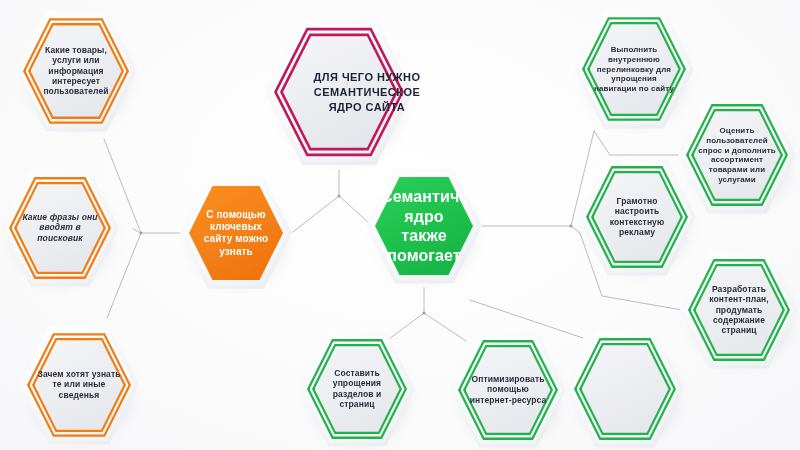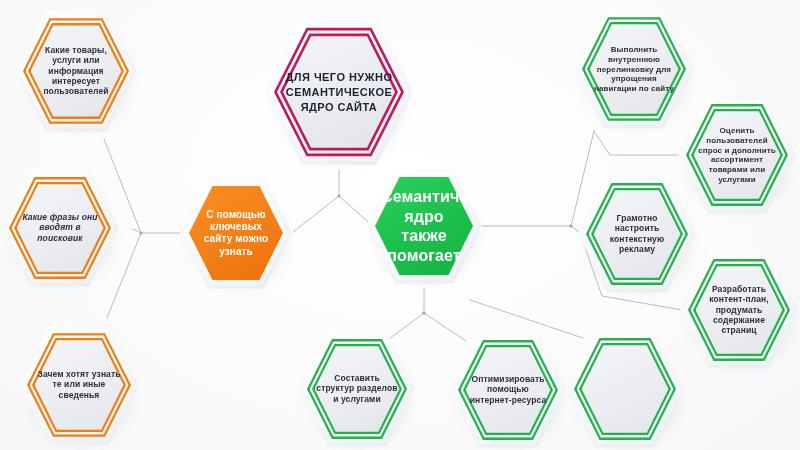--- a/index.html
+++ b/index.html
@@ -83,21 +83,21 @@
   <div id="nodes">
       <div class="node" style="left: 339px; top: 92px;">
         <div class="hexwrap" style="width: 148px; height: 152px;">
           <div class="shadow" style="left: 17.76px; top: 30.4px; width: 118.4px; height: 112.48px;"></div>
           <div class="hex" style="left: 0px; top: 0px; width: 148px; height: 152px; background: linear-gradient(150deg, rgb(255, 255, 255) 0%, rgb(244, 245, 247) 55%, rgb(233, 235, 239) 100%);"></div>
           <div class="hex" style="left: 4px; top: 4px; width: 140px; height: 144px; background: linear-gradient(150deg, rgb(255, 255, 255) 0%, rgb(247, 248, 250) 60%, rgb(238, 240, 243) 100%);"></div>
           <div class="hex" style="left: 9px; top: 9px; width: 130px; height: 134px; background: rgb(194, 24, 91);"></div>
           <div class="hex" style="left: 12px; top: 12px; width: 124px; height: 128px; background: linear-gradient(150deg, rgb(255, 255, 255) 0%, rgb(246, 247, 249) 60%, rgb(236, 238, 241) 100%);"></div>
           <div class="hex" style="left: 15px; top: 15px; width: 118px; height: 122px; background: rgb(194, 24, 91);"></div>
           <div class="hex" style="left: 18px; top: 18px; width: 112px; height: 116px; background: linear-gradient(155deg, rgb(244, 245, 247) 0%, rgb(233, 235, 239) 60%, rgb(225, 228, 232) 100%);"></div>
-          <div class="label title" style="font-size: 11px; font-weight: 700;">ДЛЯ ЧЕГО НУЖНО СЕМАНТИЧЕСКОЕ ЯДРО САЙТА</div>
+          <div class="label title" style="font-size: 11px; font-weight: 700; margin-left: 28px;">ДЛЯ ЧЕГО НУЖНО СЕМАНТИЧЕСКОЕ ЯДРО САЙТА</div>
         </div>
       </div>
       <div class="node" style="left: 236px; top: 233px;">
         <div class="hexwrap" style="width: 112px; height: 116px;">
           <div class="shadow" style="left: 13.44px; top: 23.2px; width: 89.6px; height: 85.84px;"></div>
           <div class="hex" style="left: 0px; top: 0px; width: 112px; height: 116px; background: linear-gradient(150deg, rgb(255, 255, 255) 0%, rgb(244, 245, 247) 55%, rgb(233, 235, 239) 100%);"></div>
           <div class="hex" style="left: 4px; top: 4px; width: 104px; height: 108px; background: linear-gradient(150deg, rgb(255, 255, 255) 0%, rgb(247, 248, 250) 60%, rgb(238, 240, 243) 100%);"></div>
           <div class="hex" style="left: 9px; top: 9px; width: 94px; height: 98px; background: linear-gradient(150deg, rgb(251, 143, 30) 0%, rgb(244, 130, 26) 45%, rgb(239, 111, 8) 100%);"></div>
           <div class="label solid" style="font-size: 10px; font-weight: 700;">С помощью ключевых сайту можно узнать</div>
         </div>
@@ -164,21 +164,21 @@
           <div class="shadow" style="left: 14.16px; top: 24.4px; width: 94.4px; height: 90.28px;"></div>
           <div class="hex" style="left: 0px; top: 0px; width: 118px; height: 122px; background: linear-gradient(150deg, rgb(255, 255, 255) 0%, rgb(244, 245, 247) 55%, rgb(233, 235, 239) 100%);"></div>
           <div class="hex" style="left: 4px; top: 4px; width: 110px; height: 114px; background: linear-gradient(150deg, rgb(255, 255, 255) 0%, rgb(247, 248, 250) 60%, rgb(238, 240, 243) 100%);"></div>
           <div class="hex" style="left: 8px; top: 8px; width: 102px; height: 106px; background: rgb(33, 178, 75);"></div>
           <div class="hex" style="left: 10.5px; top: 10.5px; width: 97px; height: 101px; background: linear-gradient(150deg, rgb(255, 255, 255) 0%, rgb(246, 247, 249) 60%, rgb(238, 240, 243) 100%);"></div>
           <div class="hex" style="left: 13px; top: 13px; width: 92px; height: 96px; background: rgb(33, 178, 75);"></div>
           <div class="hex" style="left: 15.5px; top: 15.5px; width: 87px; height: 91px; background: linear-gradient(155deg, rgb(244, 245, 247) 0%, rgb(234, 236, 240) 60%, rgb(226, 229, 233) 100%);"></div>
           <div class="label" style="font-size: 8px; font-weight: 600;">Оценить пользователей спрос и дополнить ассортимент товарами или услугами</div>
         </div>
       </div>
-      <div class="node" style="left: 637px; top: 234px;">
+      <div class="node" style="left: 637px; top: 217px;">
         <div class="hexwrap" style="width: 118px; height: 122px;">
           <div class="shadow" style="left: 14.16px; top: 24.4px; width: 94.4px; height: 90.28px;"></div>
           <div class="hex" style="left: 0px; top: 0px; width: 118px; height: 122px; background: linear-gradient(150deg, rgb(255, 255, 255) 0%, rgb(244, 245, 247) 55%, rgb(233, 235, 239) 100%);"></div>
           <div class="hex" style="left: 4px; top: 4px; width: 110px; height: 114px; background: linear-gradient(150deg, rgb(255, 255, 255) 0%, rgb(247, 248, 250) 60%, rgb(238, 240, 243) 100%);"></div>
           <div class="hex" style="left: 8px; top: 8px; width: 102px; height: 106px; background: rgb(33, 178, 75);"></div>
           <div class="hex" style="left: 10.5px; top: 10.5px; width: 97px; height: 101px; background: linear-gradient(150deg, rgb(255, 255, 255) 0%, rgb(246, 247, 249) 60%, rgb(238, 240, 243) 100%);"></div>
           <div class="hex" style="left: 13px; top: 13px; width: 92px; height: 96px; background: rgb(33, 178, 75);"></div>
           <div class="hex" style="left: 15.5px; top: 15.5px; width: 87px; height: 91px; background: linear-gradient(155deg, rgb(244, 245, 247) 0%, rgb(234, 236, 240) 60%, rgb(226, 229, 233) 100%);"></div>
           <div class="label" style="font-size: 8.5px; font-weight: 600;">Грамотно настроить контекстную рекламу</div>
         </div>
@@ -220,17 +220,17 @@
       </div>
       <div class="node" style="left: 357px; top: 389px;">
         <div class="hexwrap" style="width: 116px; height: 120px;">
           <div class="shadow" style="left: 13.92px; top: 24px; width: 92.8px; height: 88.8px;"></div>
           <div class="hex" style="left: 0px; top: 0px; width: 116px; height: 120px; background: linear-gradient(150deg, rgb(255, 255, 255) 0%, rgb(244, 245, 247) 55%, rgb(233, 235, 239) 100%);"></div>
           <div class="hex" style="left: 4px; top: 4px; width: 108px; height: 112px; background: linear-gradient(150deg, rgb(255, 255, 255) 0%, rgb(247, 248, 250) 60%, rgb(238, 240, 243) 100%);"></div>
           <div class="hex" style="left: 8px; top: 8px; width: 100px; height: 104px; background: rgb(33, 178, 75);"></div>
           <div class="hex" style="left: 10.5px; top: 10.5px; width: 95px; height: 99px; background: linear-gradient(150deg, rgb(255, 255, 255) 0%, rgb(246, 247, 249) 60%, rgb(238, 240, 243) 100%);"></div>
           <div class="hex" style="left: 13px; top: 13px; width: 90px; height: 94px; background: rgb(33, 178, 75);"></div>
           <div class="hex" style="left: 15.5px; top: 15.5px; width: 85px; height: 89px; background: linear-gradient(155deg, rgb(244, 245, 247) 0%, rgb(234, 236, 240) 60%, rgb(226, 229, 233) 100%);"></div>
-          <div class="label" style="font-size: 8.5px; font-weight: 600;">Составить структур разделов и услугами</div>
+          <div class="label" style="font-size: 8.5px; font-weight: 600;">Составить упрощения разделов и страниц</div>
         </div>
       </div>
     </div>
 </div>
 
 </body></html>

